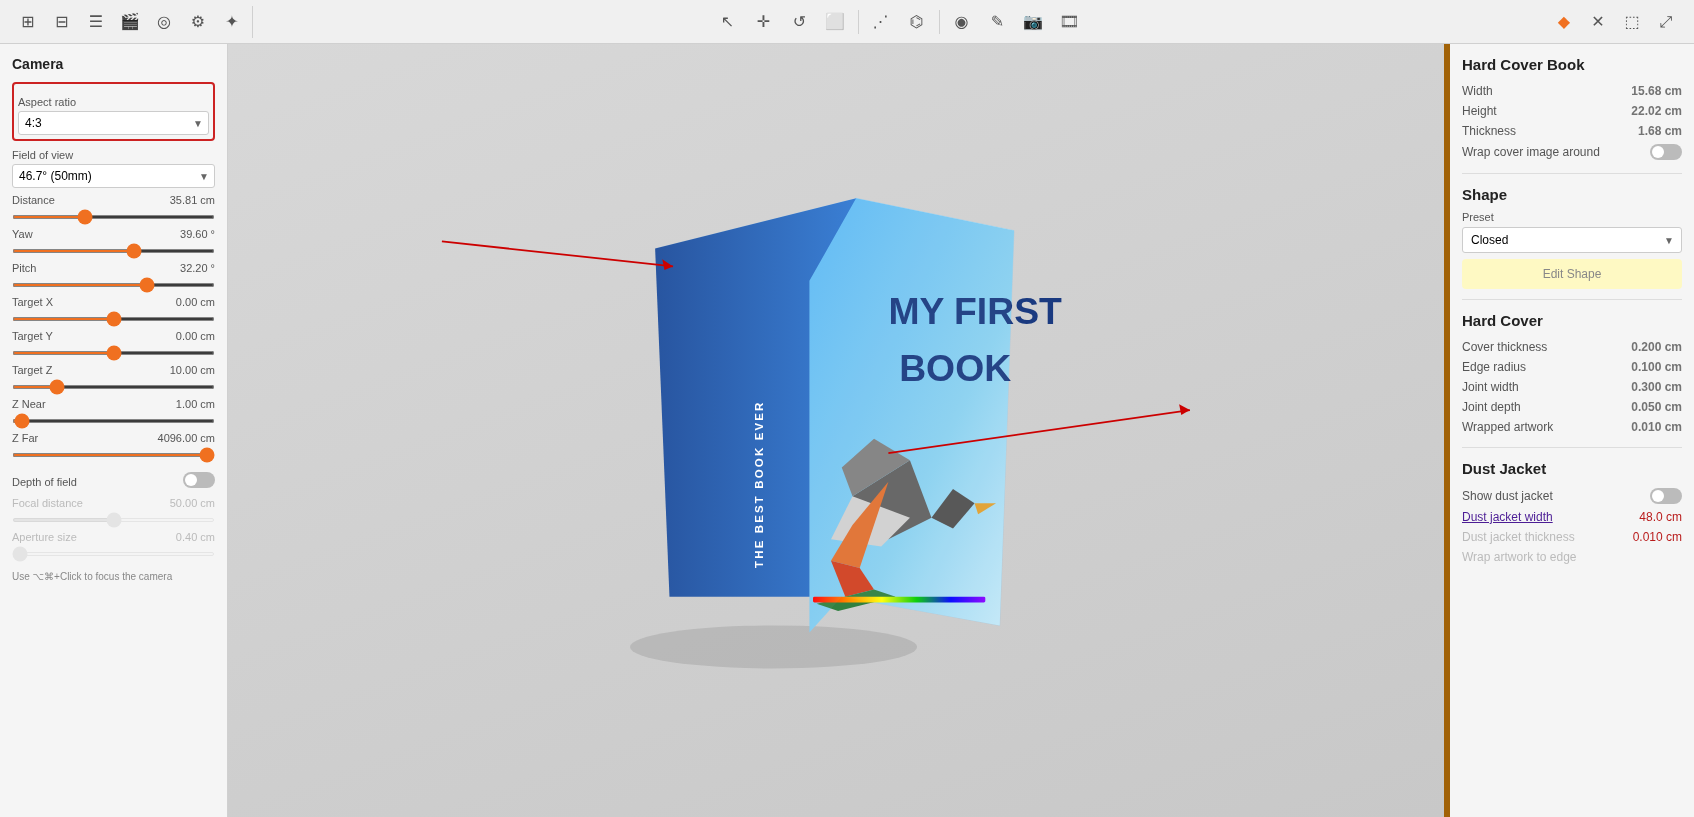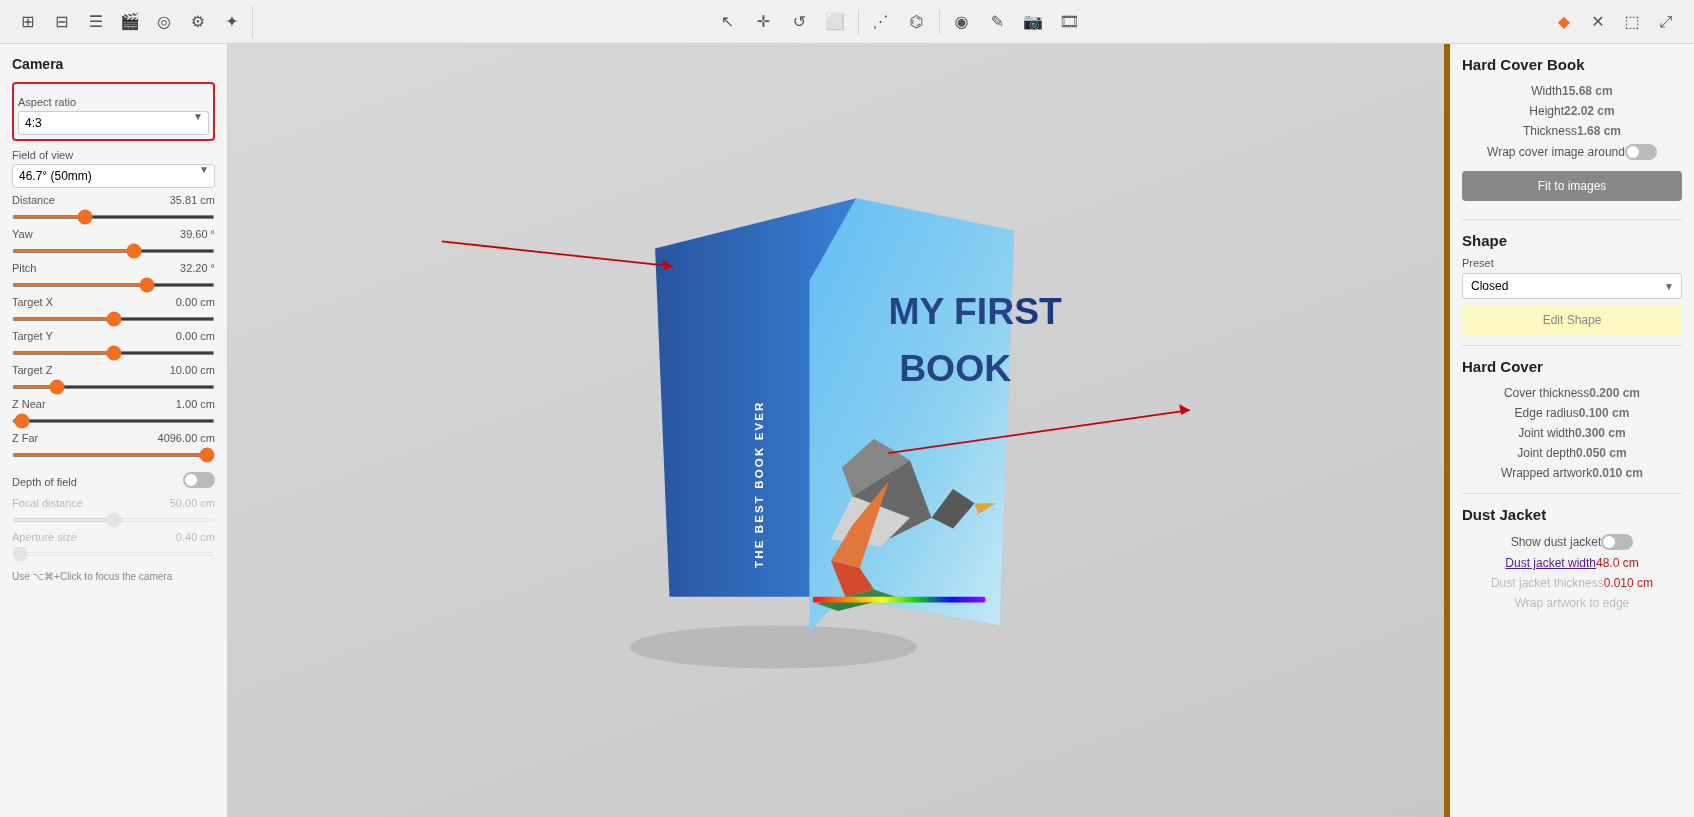--- a/index.html
+++ b/index.html
@@ -62,21 +62,21 @@
     }
     .aspect-ratio-box {
       border: 2px solid #cc2222;
       border-radius: 4px;
       padding: 4px;
       margin-bottom: 4px;
     }
     .select-wrapper {
       position: relative;
       display: flex;
-      align-items: flex-start;
+      align-items: center;
     }
     .select-field {
       width: 100%;
       background: #fff;
       border: 1px solid #ccc;
       border-radius: 3px;
       padding: 4px 20px 4px 6px;
       font-size: 12px;
       appearance: none;
       cursor: pointer;
@@ -172,21 +172,21 @@
       font-size: 15px;
       font-weight: 700;
       color: #222;
       margin-bottom: 8px;
       margin-top: 12px;
     }
     .right-section-title:first-child { margin-top: 0; }
     .prop-row {
       display: flex;
       align-items: center;
-      justify-content: center;
+      justify-content: space-between;
       padding: 3px 0;
     }
     .prop-label {
       font-size: 12px;
       color: #555;
     }
     .prop-value {
       font-size: 12px;
       color: #737373;
       font-weight: 700;
@@ -489,21 +489,20 @@
     </div>
     <div class="prop-row">
       <span class="prop-label">Thickness</span>
       <span class="prop-value">1.68 cm</span>
     </div>
     <div class="prop-row">
       <span class="prop-label">Wrap cover image around</span>
       <div class="toggle"></div>
     </div>
 
-    <button class="fit-btn">Fit to images</button>
 
     <hr class="divider">
 
     
     <div class="right-section-title">Shape</div>
 
     <div class="field-label">Preset</div>
     <div class="preset-select-wrapper">
       <select class="preset-select">
         <option>Closed</option>

